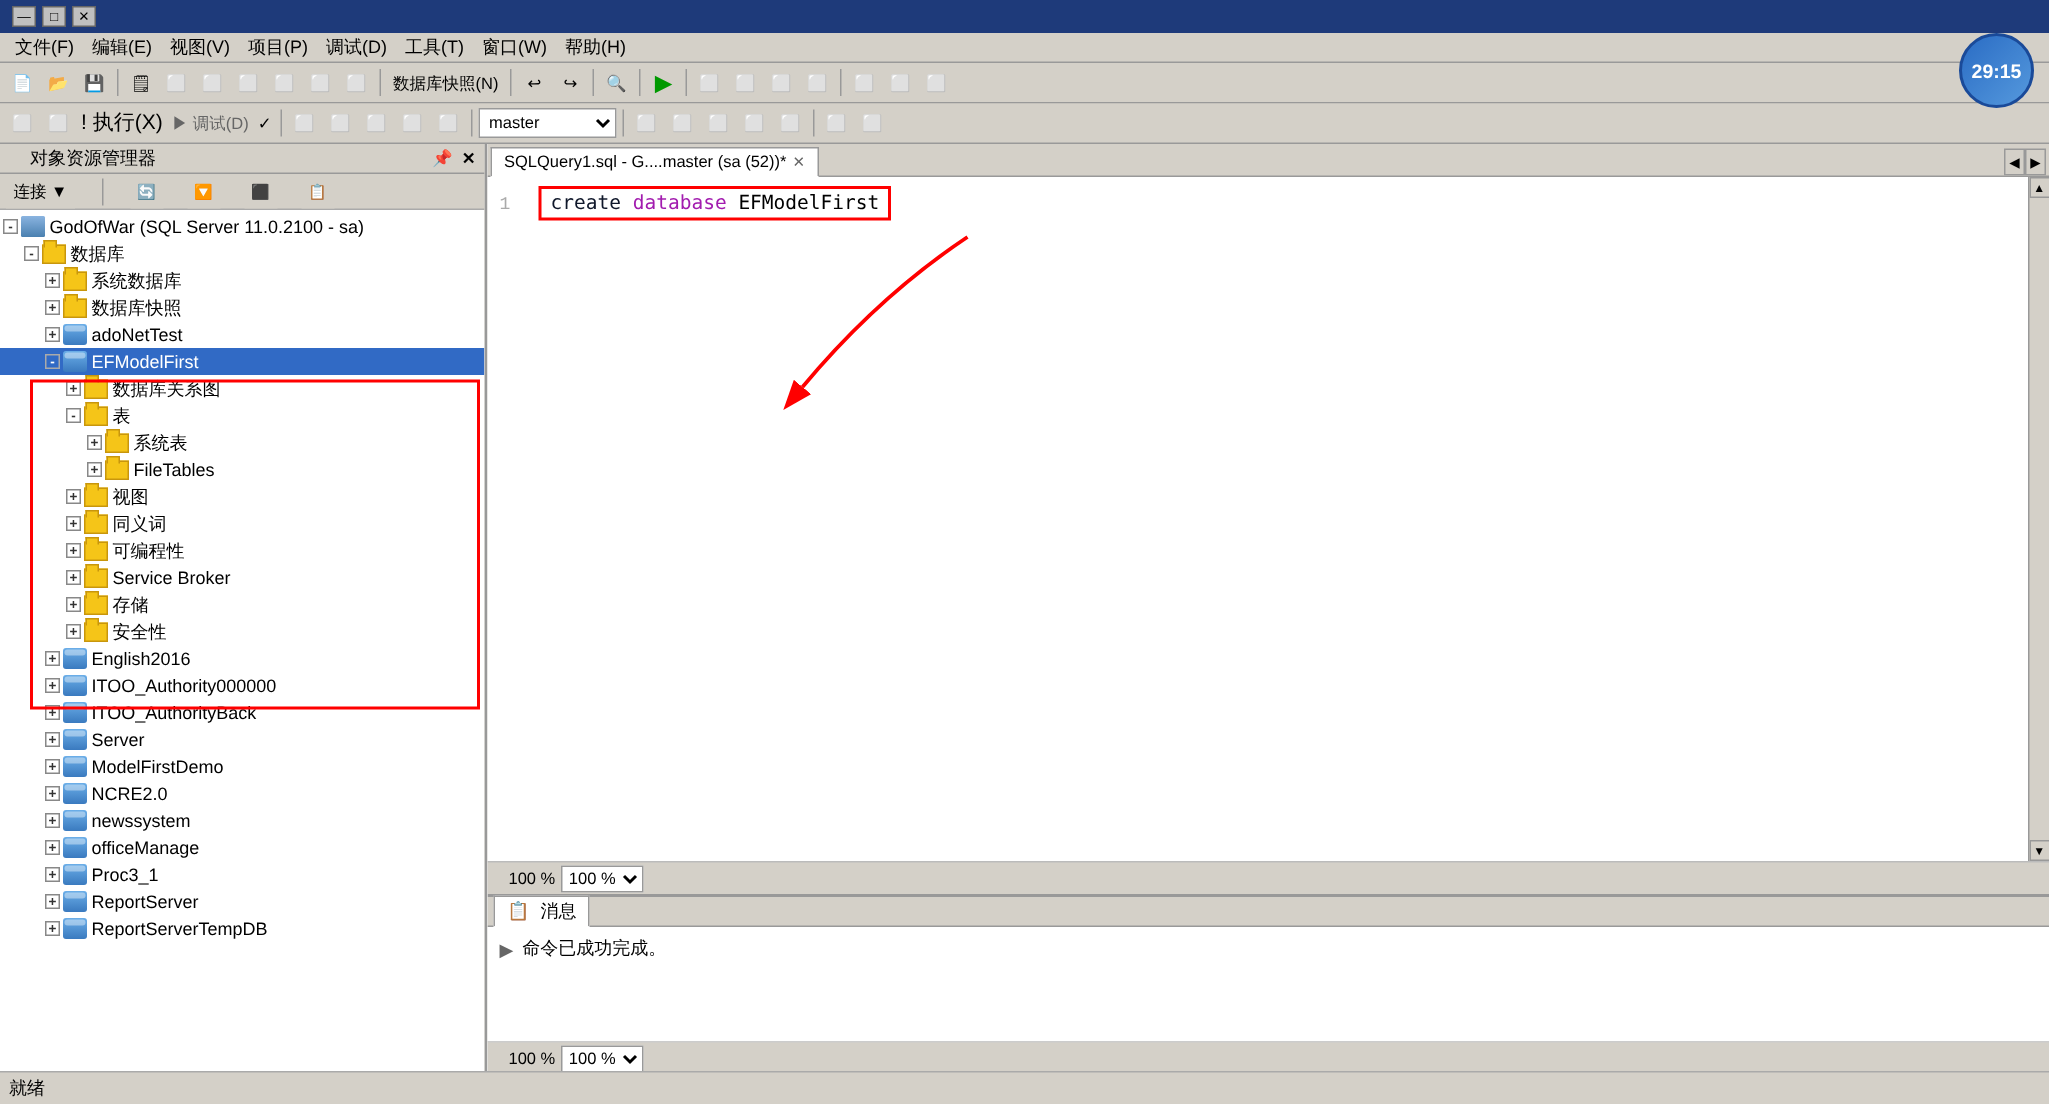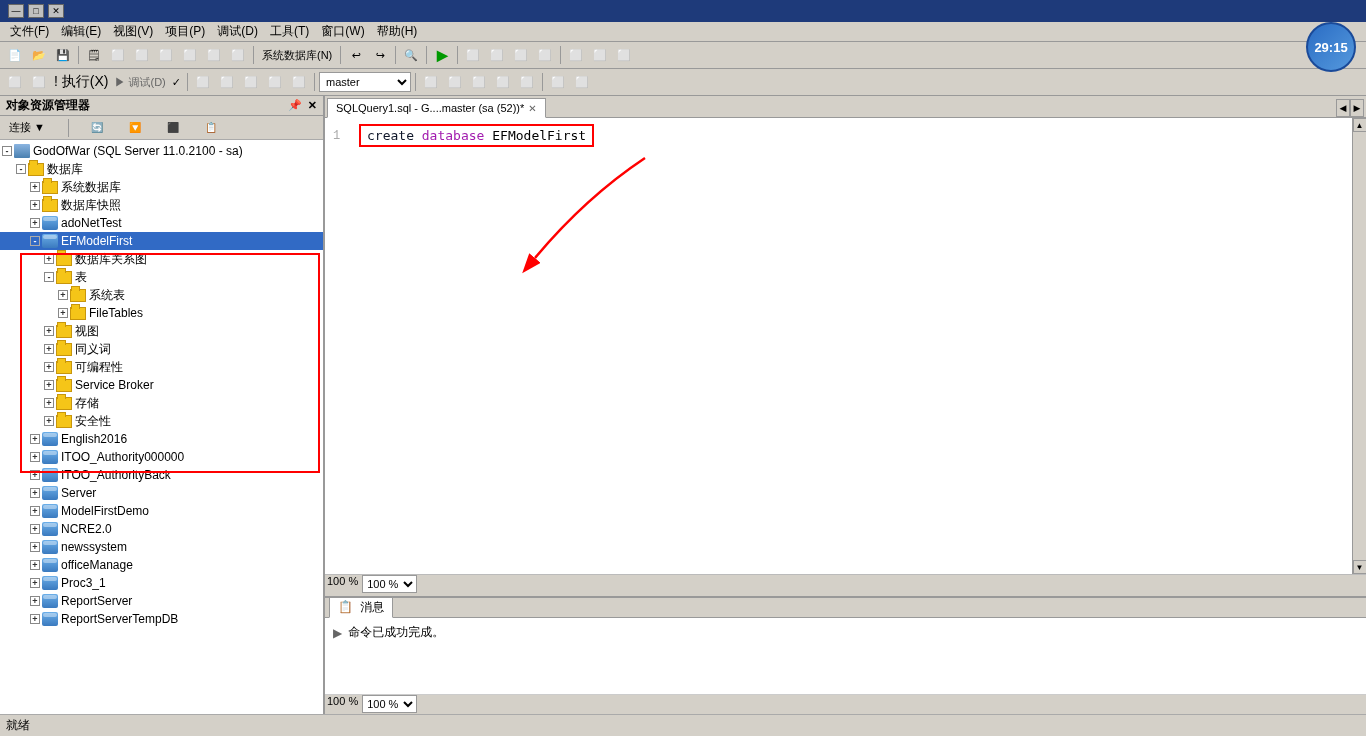--- a/index.html
+++ b/index.html
@@ -102,21 +102,21 @@
       background: #d4d0c8;
       border-bottom: 1px solid #999;
       padding: 2px 6px;
       font-size: 12px;
       font-weight: bold;
       display: flex;
       align-items: center;
       justify-content: space-between;
       height: 20px;
     }
-    .panel-header-title { font-weight: bold; }
+    .panel-header-title { font-weight: normal; margin-left: 14px; }
     .panel-controls { display: flex; gap: 2px; }
 
     .oe-toolbar {
       background: #d4d0c8;
       border-bottom: 1px solid #aaa;
       padding: 2px 4px;
       display: flex;
       align-items: center;
       gap: 16px;
       height: 24px;
@@ -193,21 +193,22 @@
       align-items: center;
       min-height: 18px;
     }
 
     
     .zoom-bar {
       height: 22px;
       background: #d4d0c8;
       border-top: 1px solid #bbb;
       display: flex;
-      padding: 0 2px;
+      align-items: center;
+      padding: 0 14px;
       font-size: 11px;
       gap: 4px;
     }
     .zoom-select {
       font-size: 11px;
       height: 18px;
       border: 1px solid #999;
       background: white;
       width: 55px;
     }
@@ -389,21 +390,21 @@
   <div class="toolbar-btn">💾</div>
   <div class="toolbar-separator"></div>
   <div class="toolbar-btn">🗒</div>
   <div class="toolbar-btn">⬜</div>
   <div class="toolbar-btn">⬜</div>
   <div class="toolbar-btn">⬜</div>
   <div class="toolbar-btn">⬜</div>
   <div class="toolbar-btn">⬜</div>
   <div class="toolbar-btn">⬜</div>
   <div class="toolbar-separator"></div>
-  <span style="font-size:11px; padding: 0 4px;">系统数据库(N)</span>
+  <span style="font-size:11px; padding: 0 4px;">数据库快照(N)</span>
   <div class="toolbar-separator"></div>
   <div class="toolbar-btn">↩</div>
   <div class="toolbar-btn">↪</div>
   <div class="toolbar-separator"></div>
   <div class="toolbar-btn">🔍</div>
   <div class="toolbar-separator"></div>
   <div class="toolbar-btn" style="color:#090; font-size:14px; font-weight:bold;">▶</div>
   <div class="toolbar-separator"></div>
   <div class="toolbar-btn">⬜</div>
   <div class="toolbar-btn">⬜</div>

